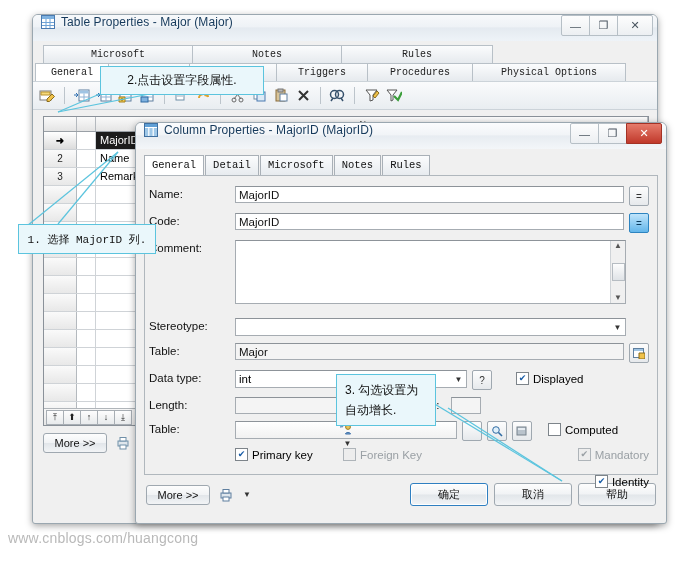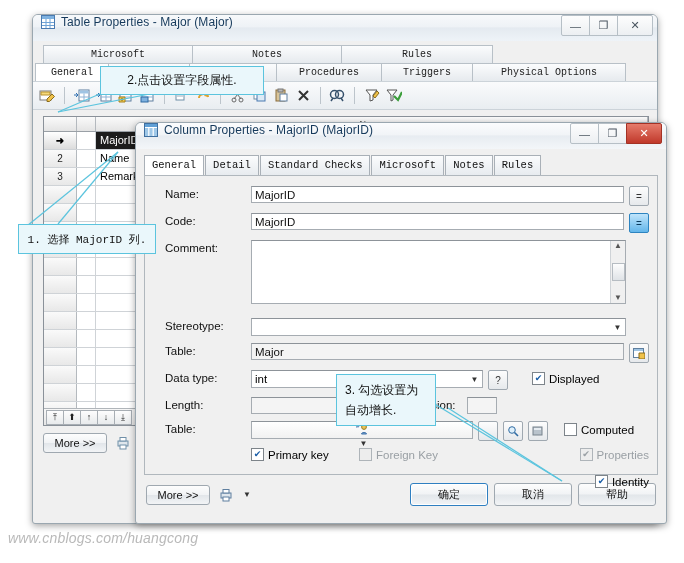--- a/index.html
+++ b/index.html
@@ -168,21 +168,21 @@
     padding:3px 7px 3px 7px;margin-right:1px;color:#111;
     white-space:nowrap;
   }
   .dtab.sel{background:#fff;padding-bottom:4px;}
   .panel{
     margin:0 8px 0 8px;
     border:1px solid #b0b7bd;
     background:#f0f0f0;
     height:300px;
     position:relative;
-    padding:10px 8px 0 20px;
+    padding:10px 8px 0 4px;
     box-sizing:border-box;
   }
   .frow{display:flex;align-items:flex-start;margin-bottom:7px;}
   .flabel{width:86px;flex:none;font-size:11.5px;color:#111;padding-top:2px;}
   .inp{
     flex:1;height:17px;box-sizing:border-box;
     border:1px solid #a6acb2;border-top-color:#8d9399;
     background:#fff;font-size:11.5px;padding:1px 3px;color:#111;
     line-height:15px;
   }
@@ -251,21 +251,21 @@
     font-family:"Liberation Sans",sans-serif;
     z-index:50;
     box-sizing:border-box;
   }
   .callout.mono{font-family:"Liberation Mono",monospace;}
   svg.ann{position:absolute;left:0;top:0;width:684px;height:563px;z-index:49;pointer-events:none;}
   .watermark{
     position:absolute;left:8px;top:530px;
     font-size:14px;color:#b9b9b9;
     font-family:"Liberation Sans",sans-serif;
-    letter-spacing:.2px;z-index:60;font-style:italic;
+    letter-spacing:.2px;z-index:60;
   }
 </style>
 </head>
 <body>
 
 <div class="win" id="tablewin">
 
   <div class="titlebar">
     <span class="title-ico">
       <svg width="14" height="14" viewBox="0 0 14 14">
@@ -290,22 +290,22 @@
     <div class="tabrow top" style="margin-top:4px;">
       <div class="tab" style="width:148px;">Microsoft</div>
       <div class="tab" style="width:148px;">Notes</div>
       <div class="tab" style="width:150px;">Rules</div>
     </div>
 
     <div class="tabrow" style="padding-left:2px;">
       <div class="tab sel" style="width:72px;">General</div>
       <div class="tab" style="width:80px;">Columns</div>
       <div class="tab" style="width:86px;">Keys</div>
+      <div class="tab" style="width:90px;">Triggers</div>
       <div class="tab" style="width:104px;">Procedures</div>
-      <div class="tab" style="width:90px;">Triggers</div>
       <div class="tab" style="width:152px;">Physical Options</div>
     </div>
 
     <div class="toolbar">
       <span class="tbi">
         <svg width="17" height="16" viewBox="0 0 17 16">
           <rect x="1" y="3" width="11" height="9" fill="#fff" stroke="#7a7a7a"></rect>
           <path d="M2 4h9v3H2z" fill="#f5d87a" stroke="#b8922e"></path>
           <path d="M8 11l5-5 2.5 2.5-5 5H8z" fill="#f0c24a" stroke="#8a6c1e"></path>
         </svg>
@@ -544,21 +544,20 @@
     <span class="wbtns">
       <span class="wbtn">—</span>
       <span class="wbtn">❐</span>
       <span class="wbtn close">✕</span>
     </span>
   </div>
 
   <div class="dlgtabs">
     <div class="dtab sel">General</div>
     <div class="dtab">Detail</div>
-    <div class="dtab">Standard Checks</div>
     <div class="dtab">Microsoft</div>
     <div class="dtab">Notes</div>
     <div class="dtab">Rules</div>
   </div>
 
   <div class="panel">
 
     <div class="frow">
       <span class="flabel">Name:</span>
       <span class="inp">MajorID</span>
@@ -666,21 +665,21 @@
         <span class="box">✔</span>
         <span>Primary key</span>
       </span>
       <span class="chk dis" style="width:120px;flex:none;align-items:flex-end;">
         <span class="box dis"></span>
         <span>Foreign Key</span>
       </span>
       <span style="flex:1;"></span>
       <span class="chk dis" style="padding-top:0;">
         <span class="box dis">✔</span>
-        <span>Properties</span>
+        <span>Mandatory</span>
       </span>
     </div>
 
     <div class="frow" style="margin-top:14px;">
       <span style="flex:1;"></span>
       <span class="chk">
         <span class="box">✔</span>
         <span>Identity</span>
       </span>
     </div>

